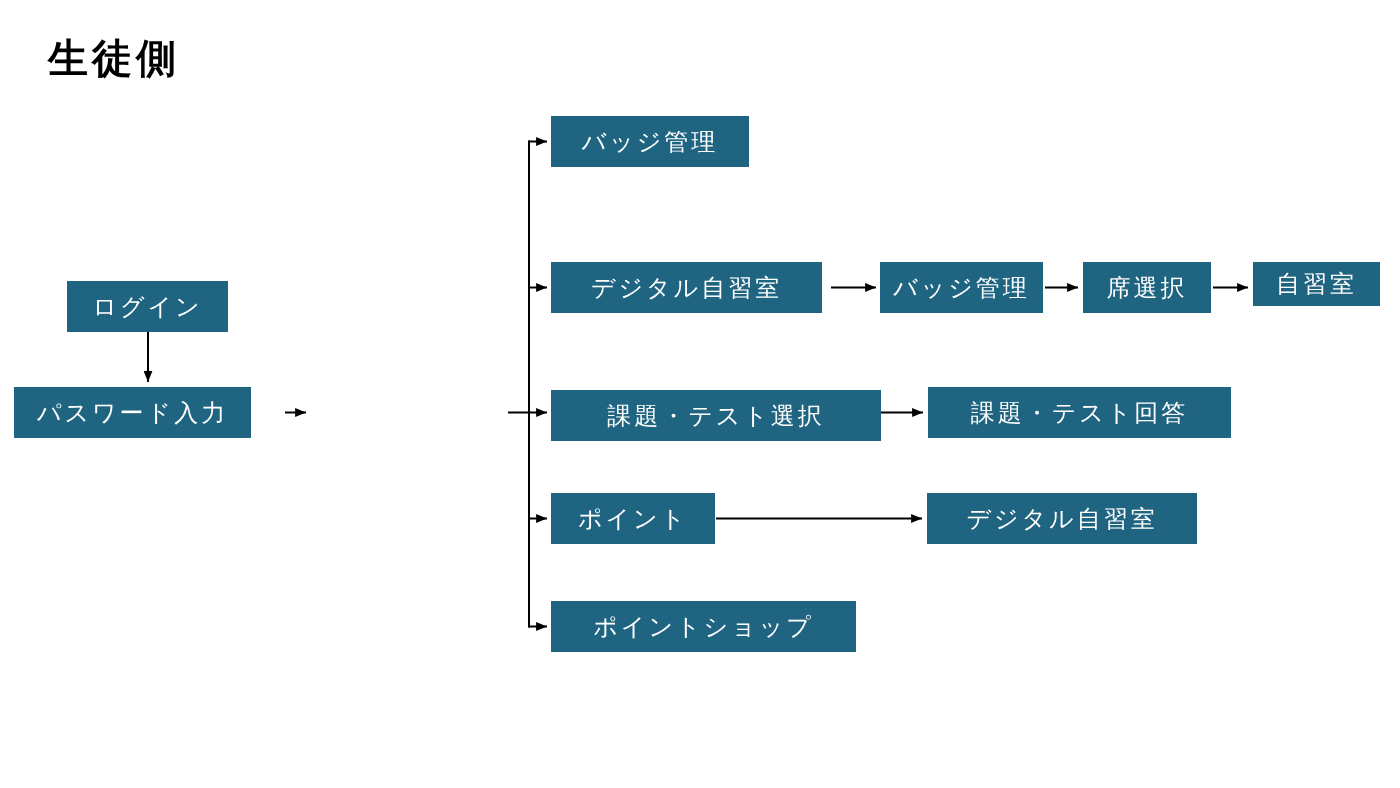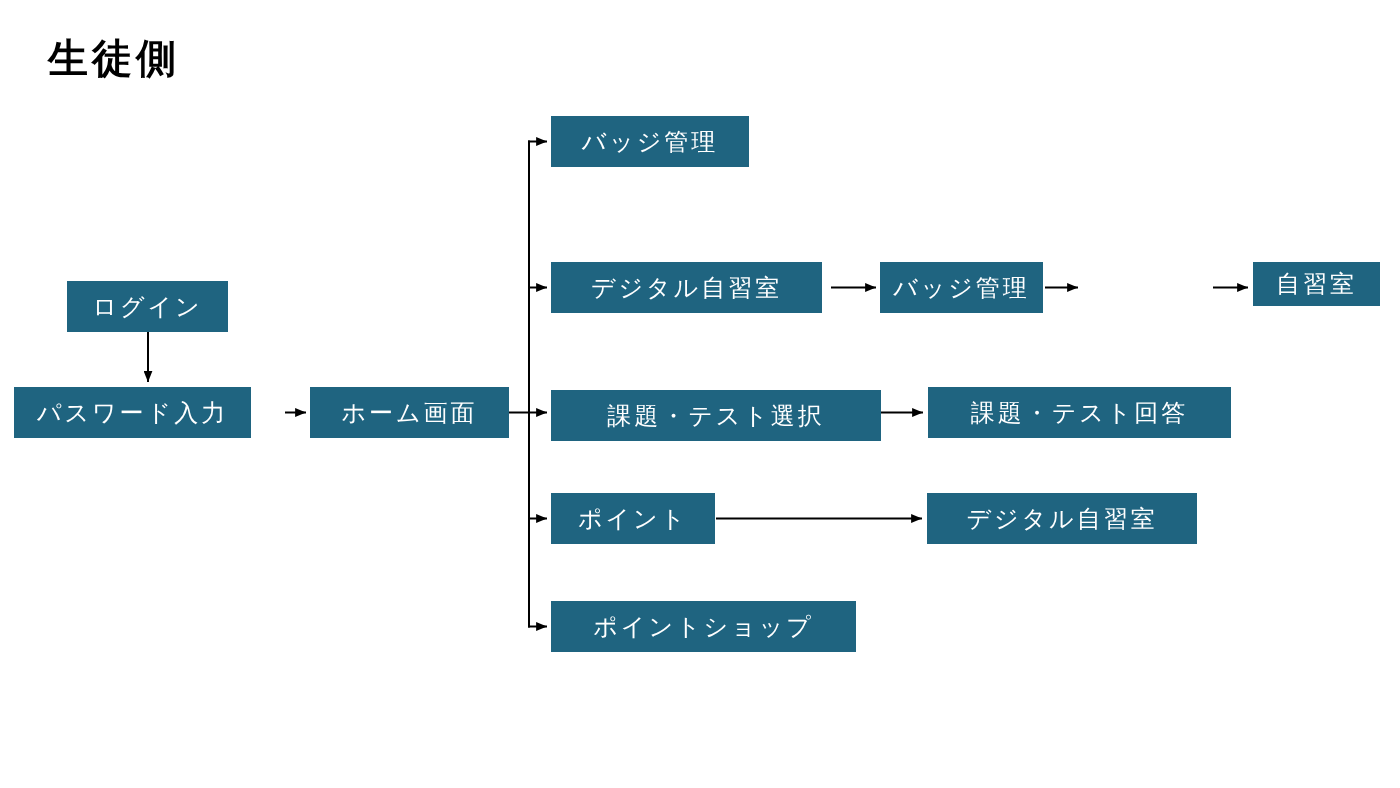--- a/index.html
+++ b/index.html
@@ -81,24 +81,24 @@
     <line x1="529" y1="626.5" x2="546" y2="626.5" marker-end="url(#ah)"></line>
     <line x1="832" y1="287.5" x2="875" y2="287.5" marker-end="url(#ah)"></line>
     <line x1="1046" y1="287.5" x2="1077" y2="287.5" marker-end="url(#ah)"></line>
     <line x1="1214" y1="287.5" x2="1247" y2="287.5" marker-end="url(#ah)"></line>
     <line x1="859" y1="412.5" x2="922" y2="412.5" marker-end="url(#ah)"></line>
     <line x1="717" y1="518.5" x2="921" y2="518.5" marker-end="url(#ah)"></line>
   </svg>
 
   <div class="node" style="left:67px;  top:281px; width:161px; height:51px">ログイン</div>
   <div class="node" style="left:14px;  top:387px; width:237px; height:51px">パスワード入力</div>
-  <div class="node" style="left:310px; top:387px; width:199px; height:51px">ホーム画面</div>
   <div class="node" style="left:551px; top:116px; width:198px; height:51px">バッジ管理</div>
   <div class="node" style="left:551px; top:262px; width:271px; height:51px">デジタル自習室</div>
   <div class="node" style="left:880px; top:262px; width:163px; height:51px">バッジ管理</div>
+  <div class="node" style="left:1083px;top:262px; width:128px; height:51px">席選択</div>
   <div class="node" style="left:1253px;top:262px; width:127px; height:44px">自習室</div>
   <div class="node" style="left:551px; top:390px; width:330px; height:51px">課題・テスト選択</div>
   <div class="node" style="left:928px; top:387px; width:303px; height:51px">課題・テスト回答</div>
   <div class="node" style="left:551px; top:493px; width:164px; height:51px">ポイント</div>
   <div class="node" style="left:927px; top:493px; width:270px; height:51px">デジタル自習室</div>
   <div class="node" style="left:551px; top:601px; width:305px; height:51px">ポイントショップ</div>
 
 </div>
 
 </body></html>

